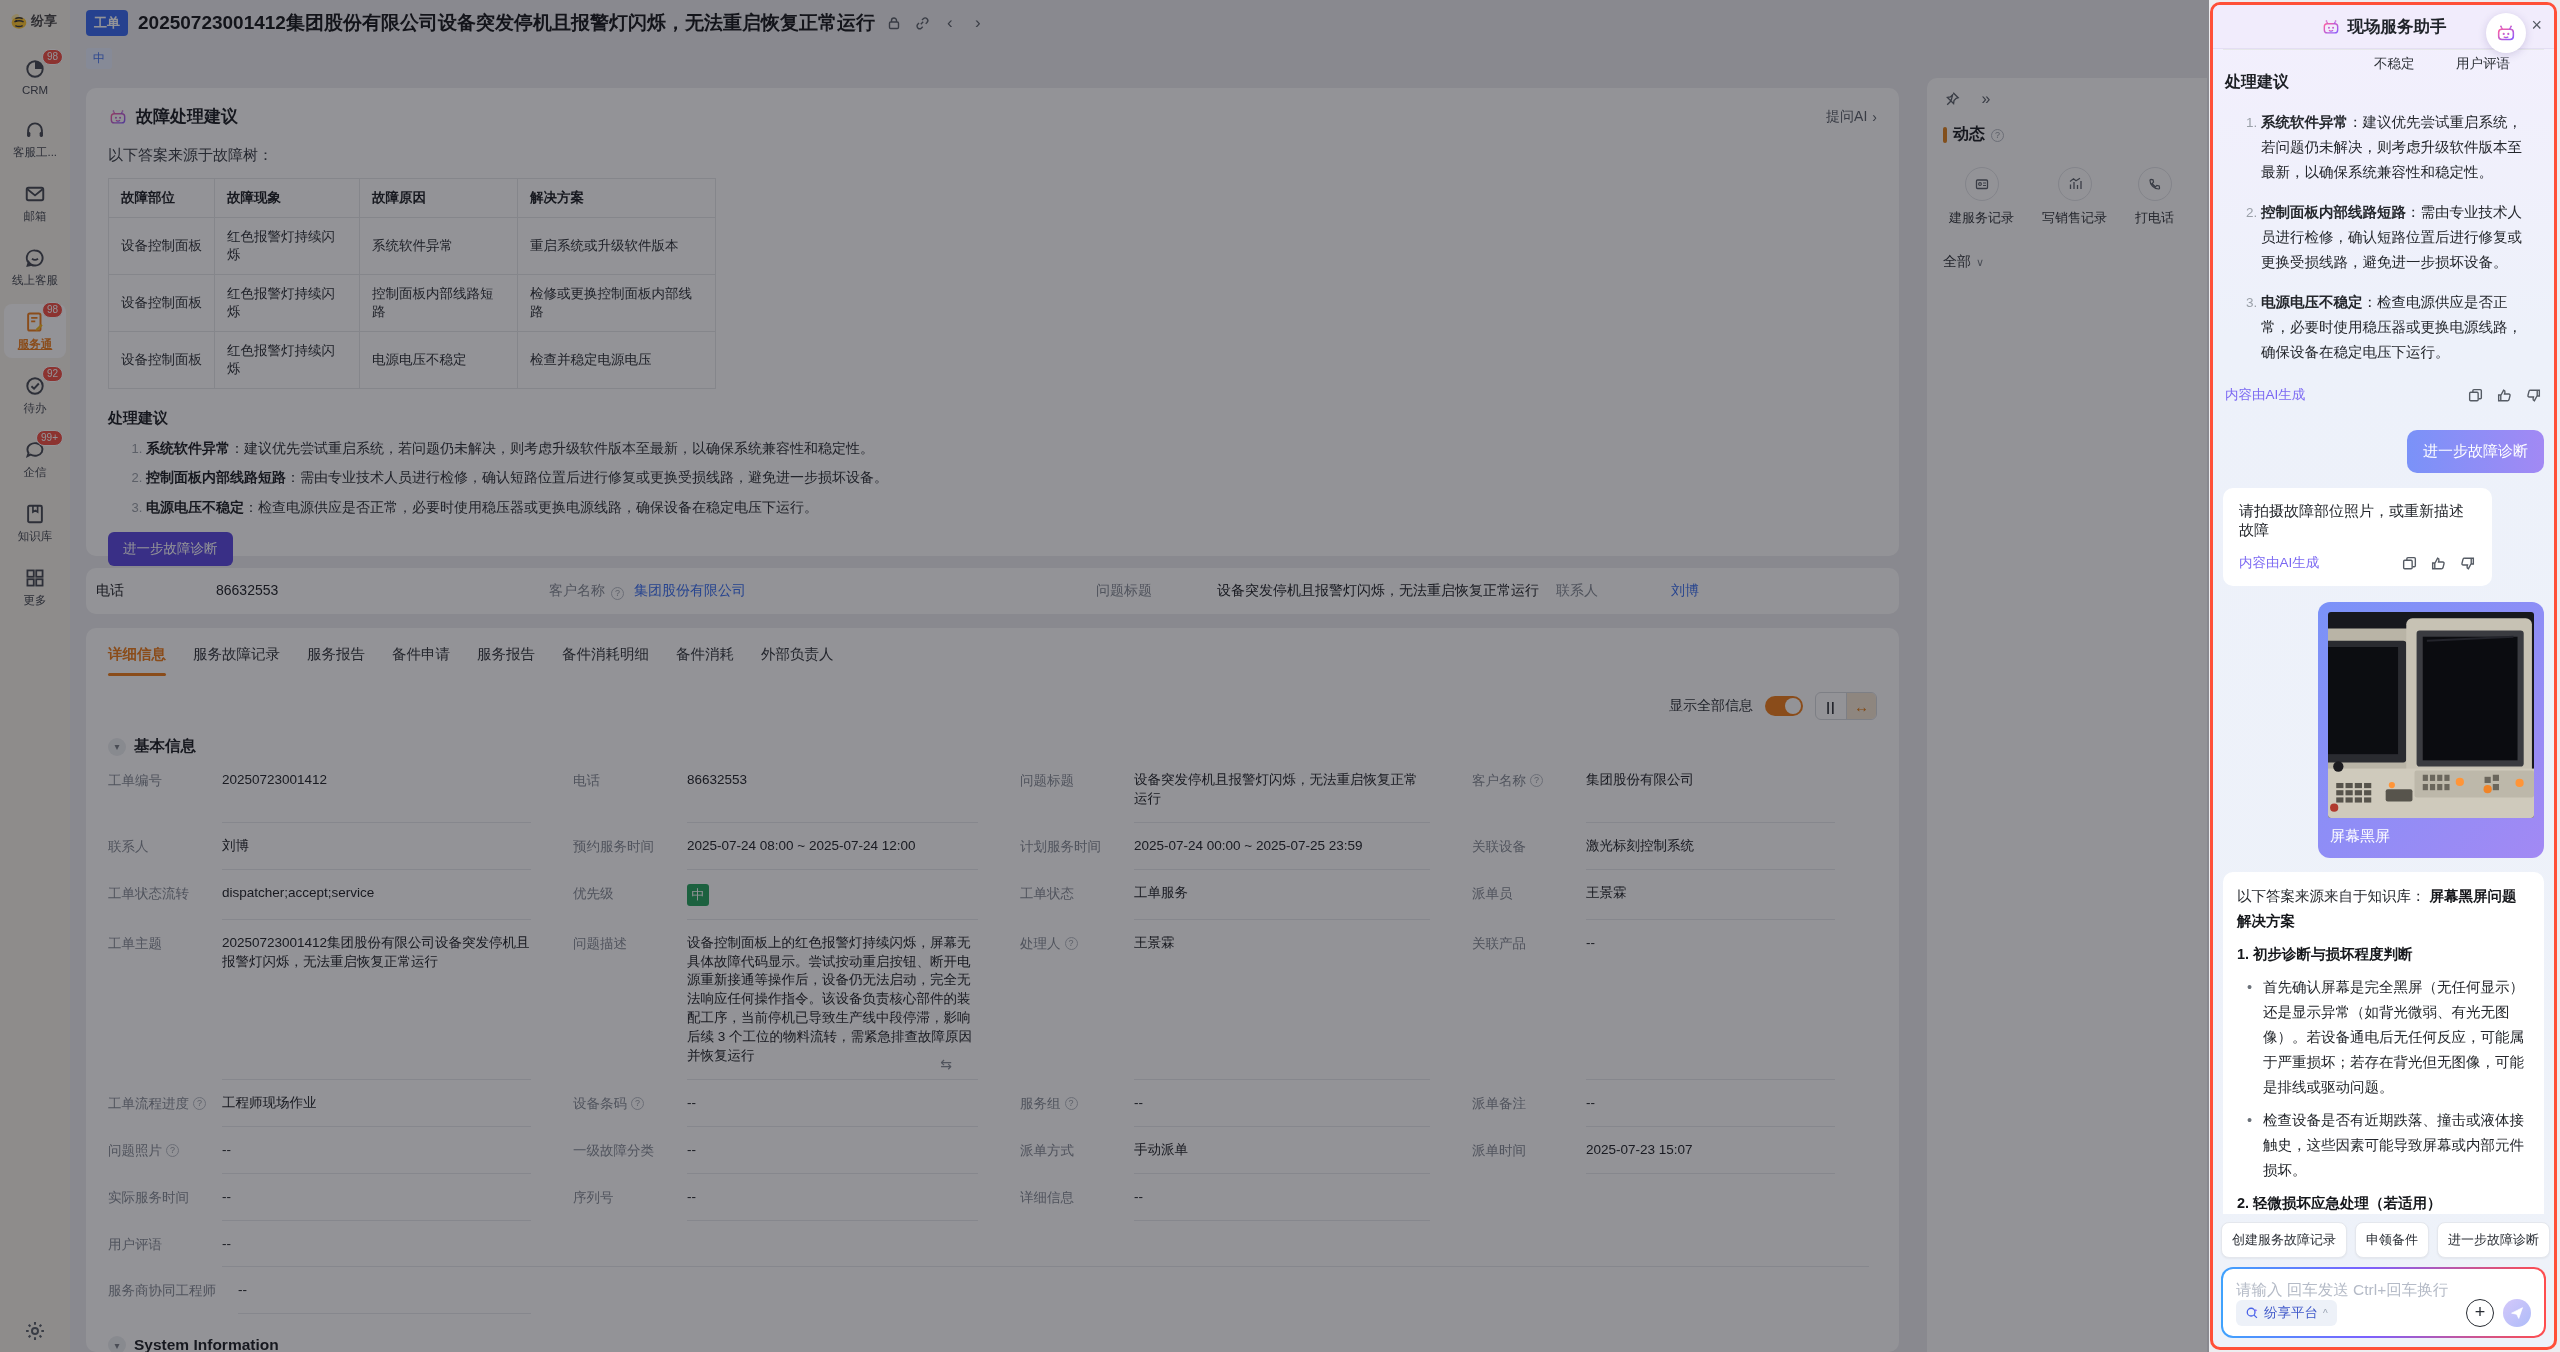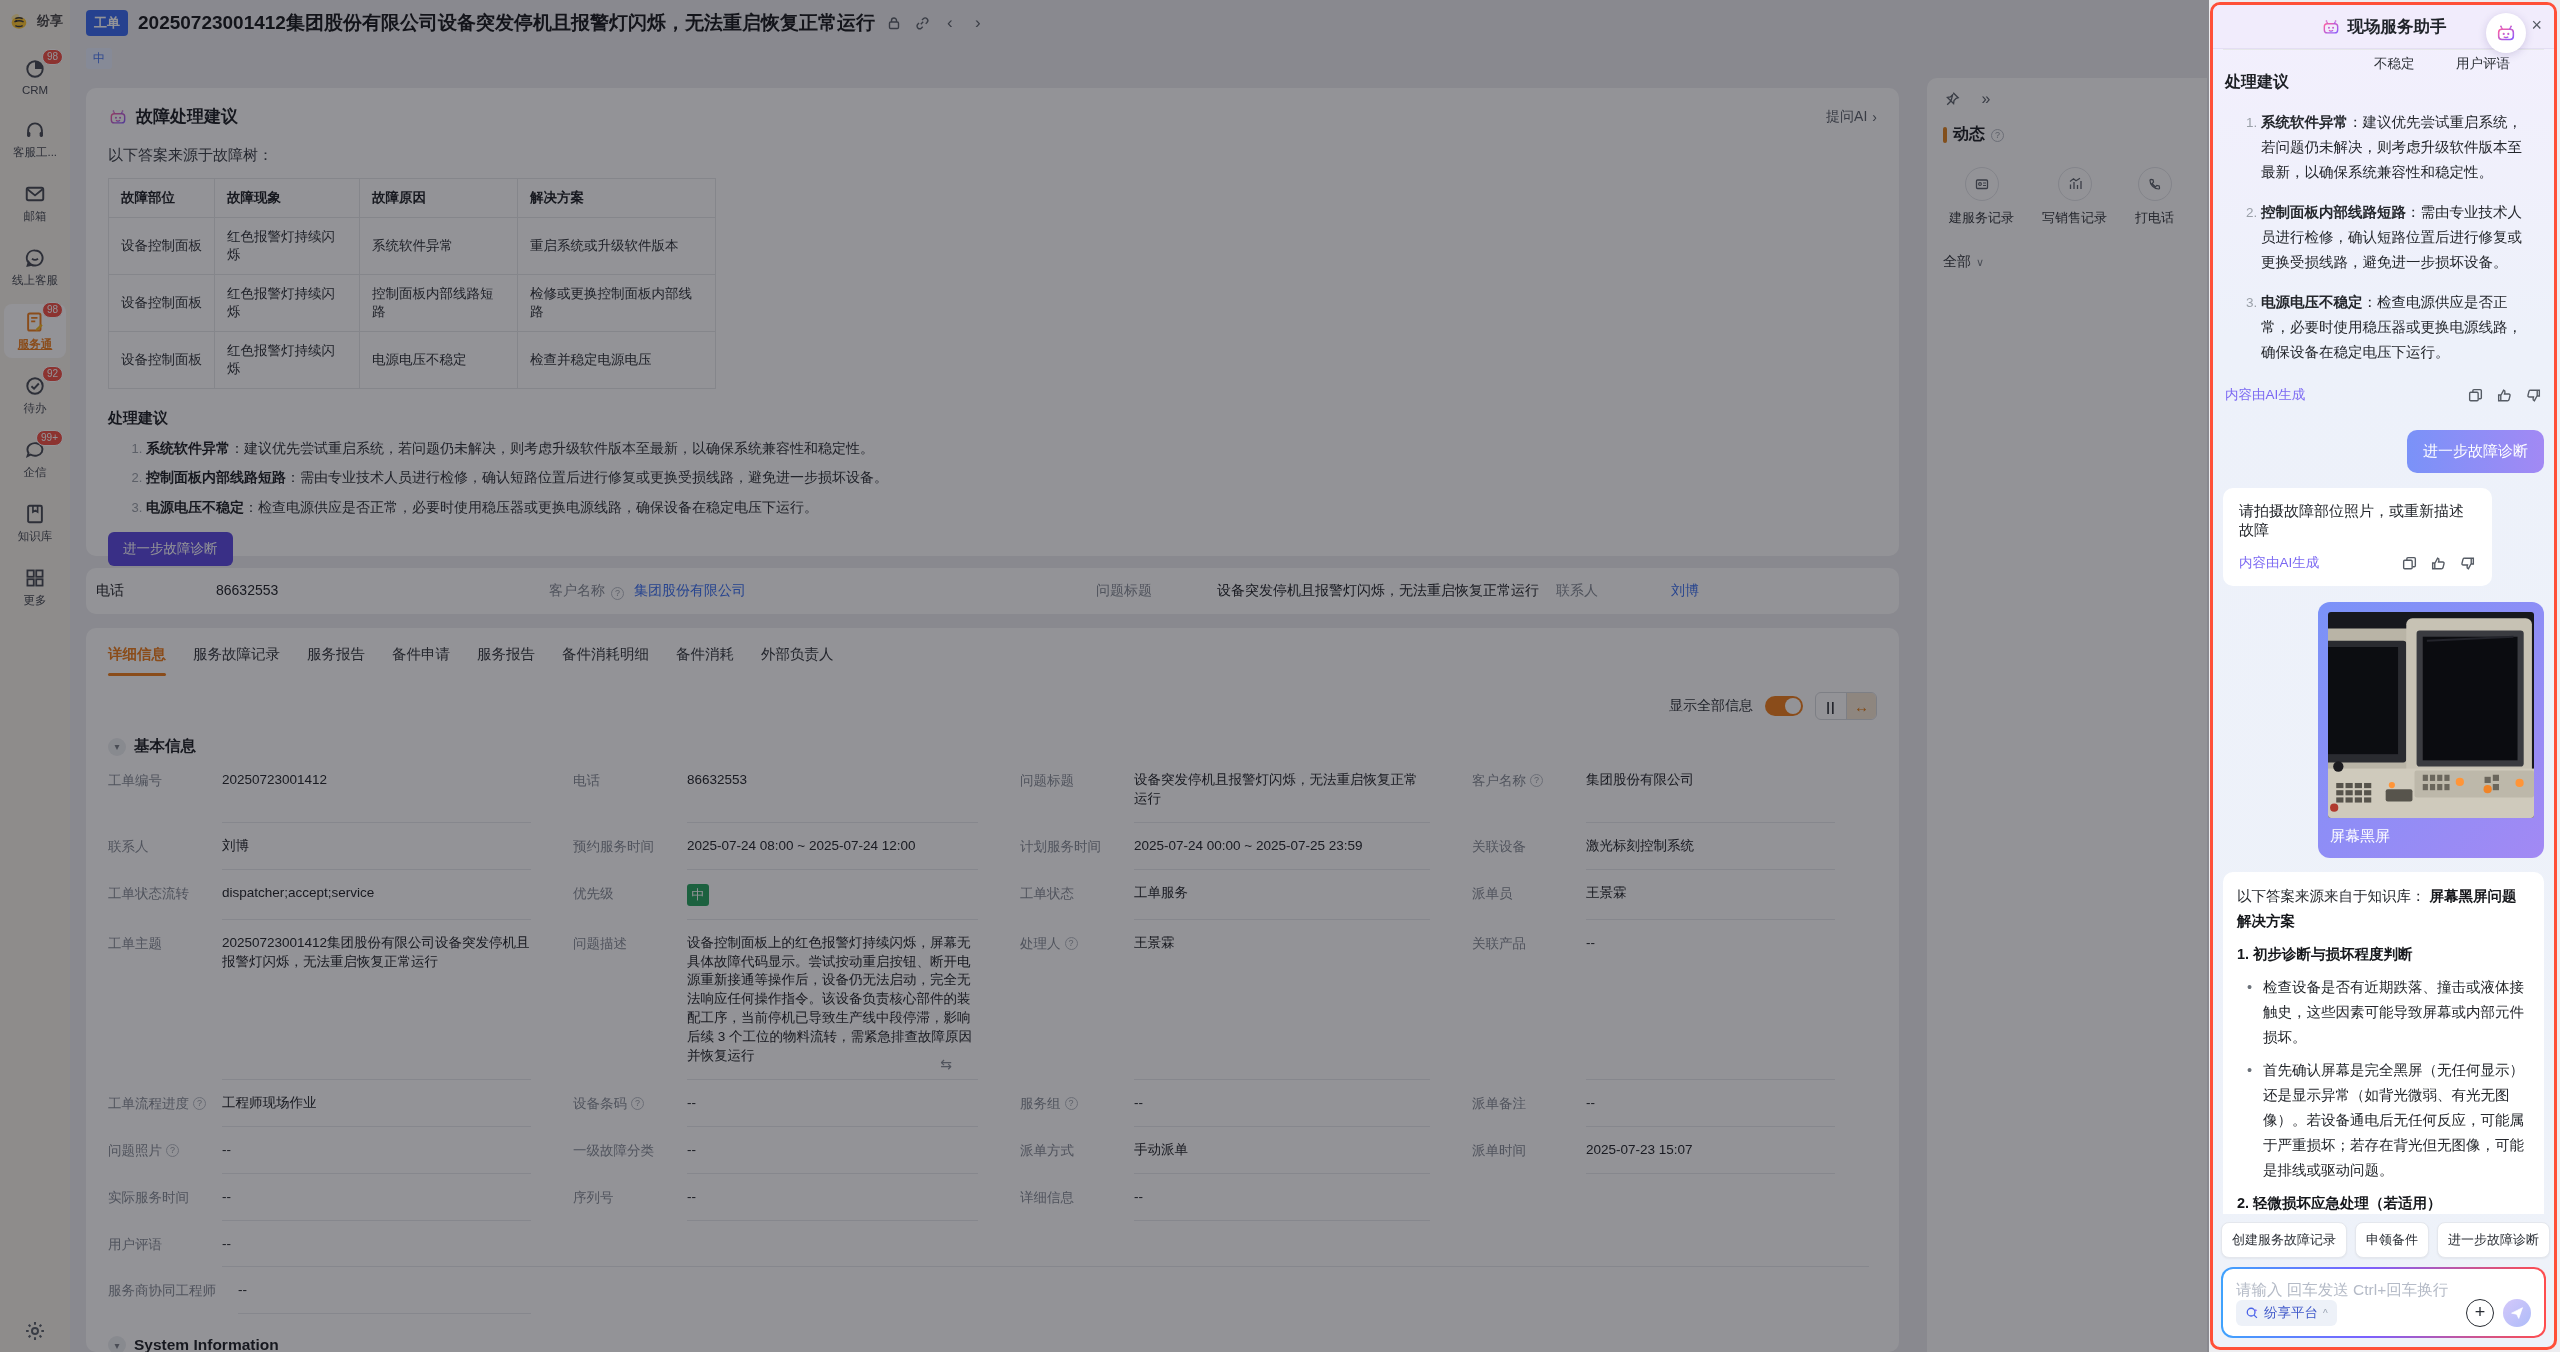--- a/index.html
+++ b/index.html
@@ -4,21 +4,21 @@
 <style>
   * { box-sizing: border-box; margin: 0; padding: 0; }
   html,body { width:2560px; height:1352px; }
   body { position:relative; overflow:hidden; background:#ededf0;
          font-family:"Liberation Sans","DejaVu Sans",sans-serif; color:#23262b; }
 
   
   .sidebar { position:absolute; left:0; top:0; width:70px; height:100%;
              background:#f6f2ea; display:flex; flex-direction:column; align-items:center;
              padding:10px 0 10px; z-index:1; }
-  .side-logo { display:flex; align-items:center; gap:7px; margin-bottom:14px; width:66px; padding-left:6px; overflow:hidden; }
+  .side-logo { display:flex; align-items:center; gap:1px; margin-bottom:14px; width:66px; padding-left:6px; overflow:hidden; }
   .side-logo .logo-txt { font-size:13px; font-weight:bold; color:#474747; white-space:nowrap; }
   .side-item { width:62px; padding:7px 0 6px; margin:5px 0; border-radius:8px; position:relative;
                display:flex; flex-direction:column; align-items:center; gap:4px; cursor:pointer; }
   .side-item .s-lbl { font-size:11.5px; color:#454a52; white-space:nowrap; }
   .side-item.active { background:#ffffff; }
   .side-item.active .s-lbl { color:#ef7f1d; font-weight:bold;text-decoration:underline; }
   .s-badge { position:absolute; top:-2px; right:3px; min-width:17px; height:16px; padding:0 4px;
              background:#f35044; border:1px solid #fff; color:#fff; font-size:10px; line-height:14px;
              border-radius:9px; text-align:center; }
   .side-gear { margin-top:auto; }
@@ -775,22 +775,22 @@
         <circle cx="6" cy="190" r="4" fill="#b03a2e"></circle>
         <circle cx="10" cy="150" r="5" fill="#1b1b1f"></circle>
       </svg>
       <div class="img-cap">屏幕黑屏</div>
     </div>
 
     <div class="kb-card">
       <div class="kb-src"><span>以下答案来源来自于知识库：</span> <b>屏幕黑屏问题解决方案</b></div>
       <div class="kb-h">1. 初步诊断与损坏程度判断</div>
       <ul class="kb-ul">
+        <li>首先确认屏幕是完全黑屏（无任何显示）还是显示异常（如背光微弱、有光无图像）。若设备通电后无任何反应，可能属于严重损坏；若存在背光但无图像，可能是排线或驱动问题。</li>
         <li>检查设备是否有近期跌落、撞击或液体接触史，这些因素可能导致屏幕或内部元件损坏。</li>
-        <li>首先确认屏幕是完全黑屏（无任何显示）还是显示异常（如背光微弱、有光无图像）。若设备通电后无任何反应，可能属于严重损坏；若存在背光但无图像，可能是排线或驱动问题。</li>
       </ul>
       <div class="kb-h">2. 轻微损坏应急处理（若适用）</div>
 
     </div>
   </div>
 
   <div class="ai-bottom">
     <div class="qa-row">
       <span class="qa">创建服务故障记录</span>
       <span class="qa">申领备件</span>

